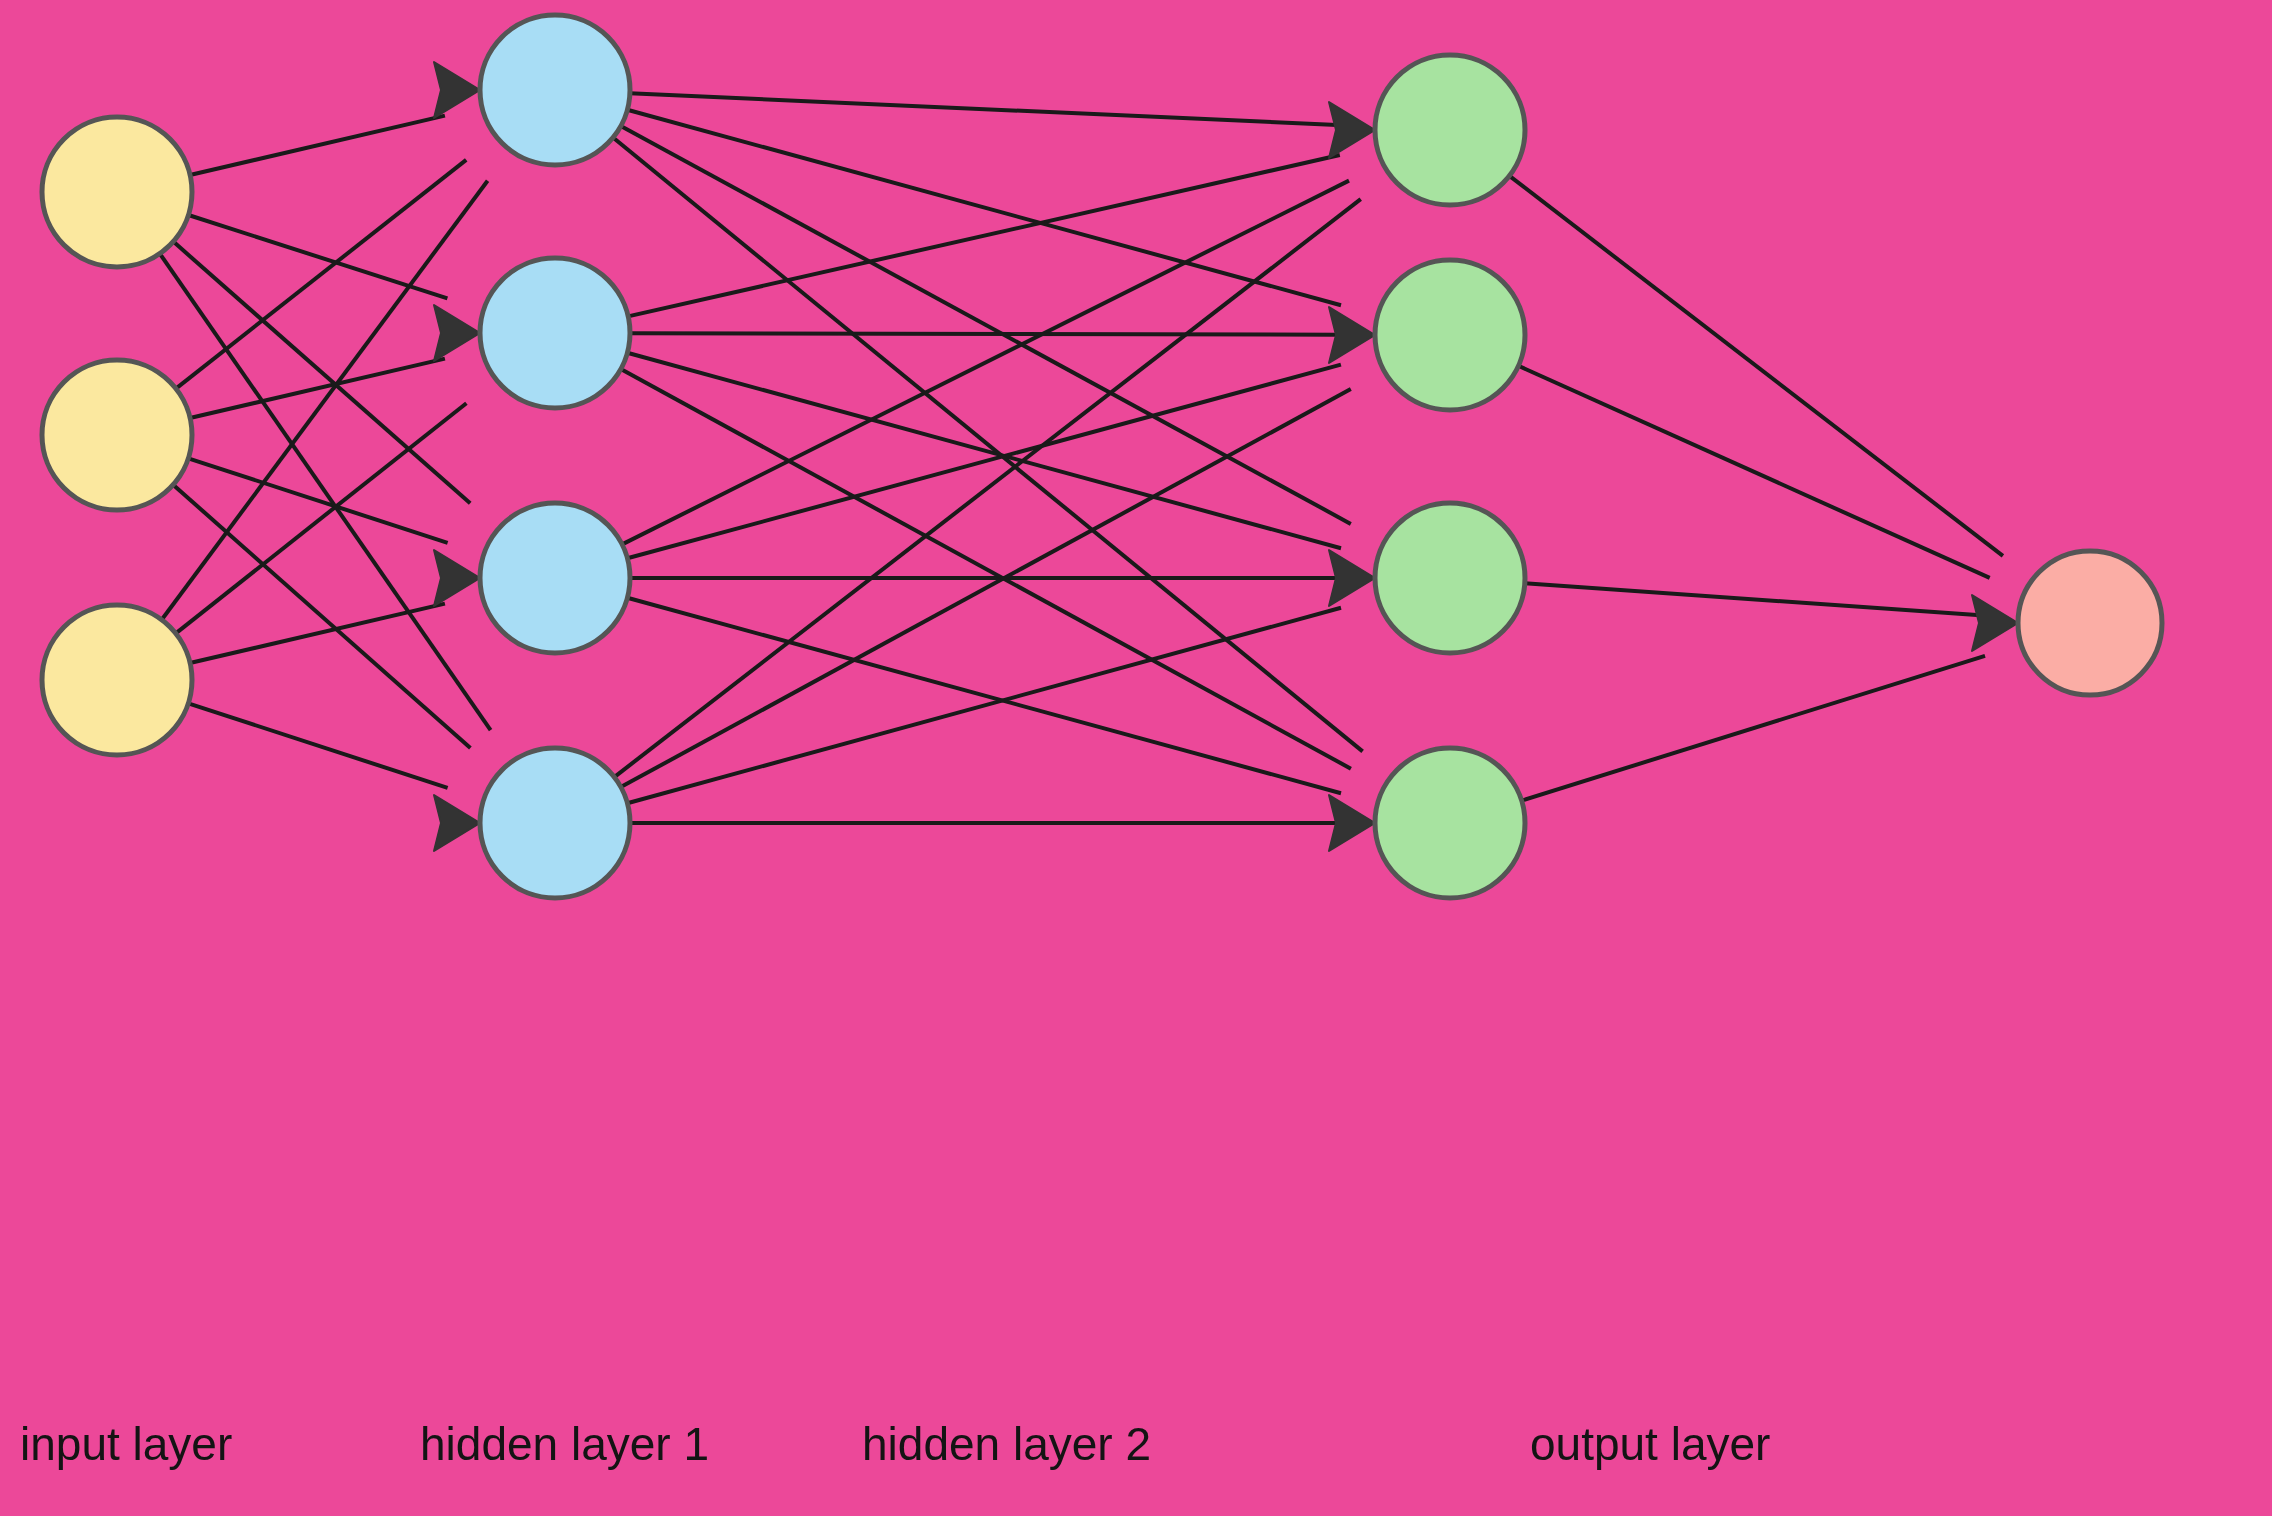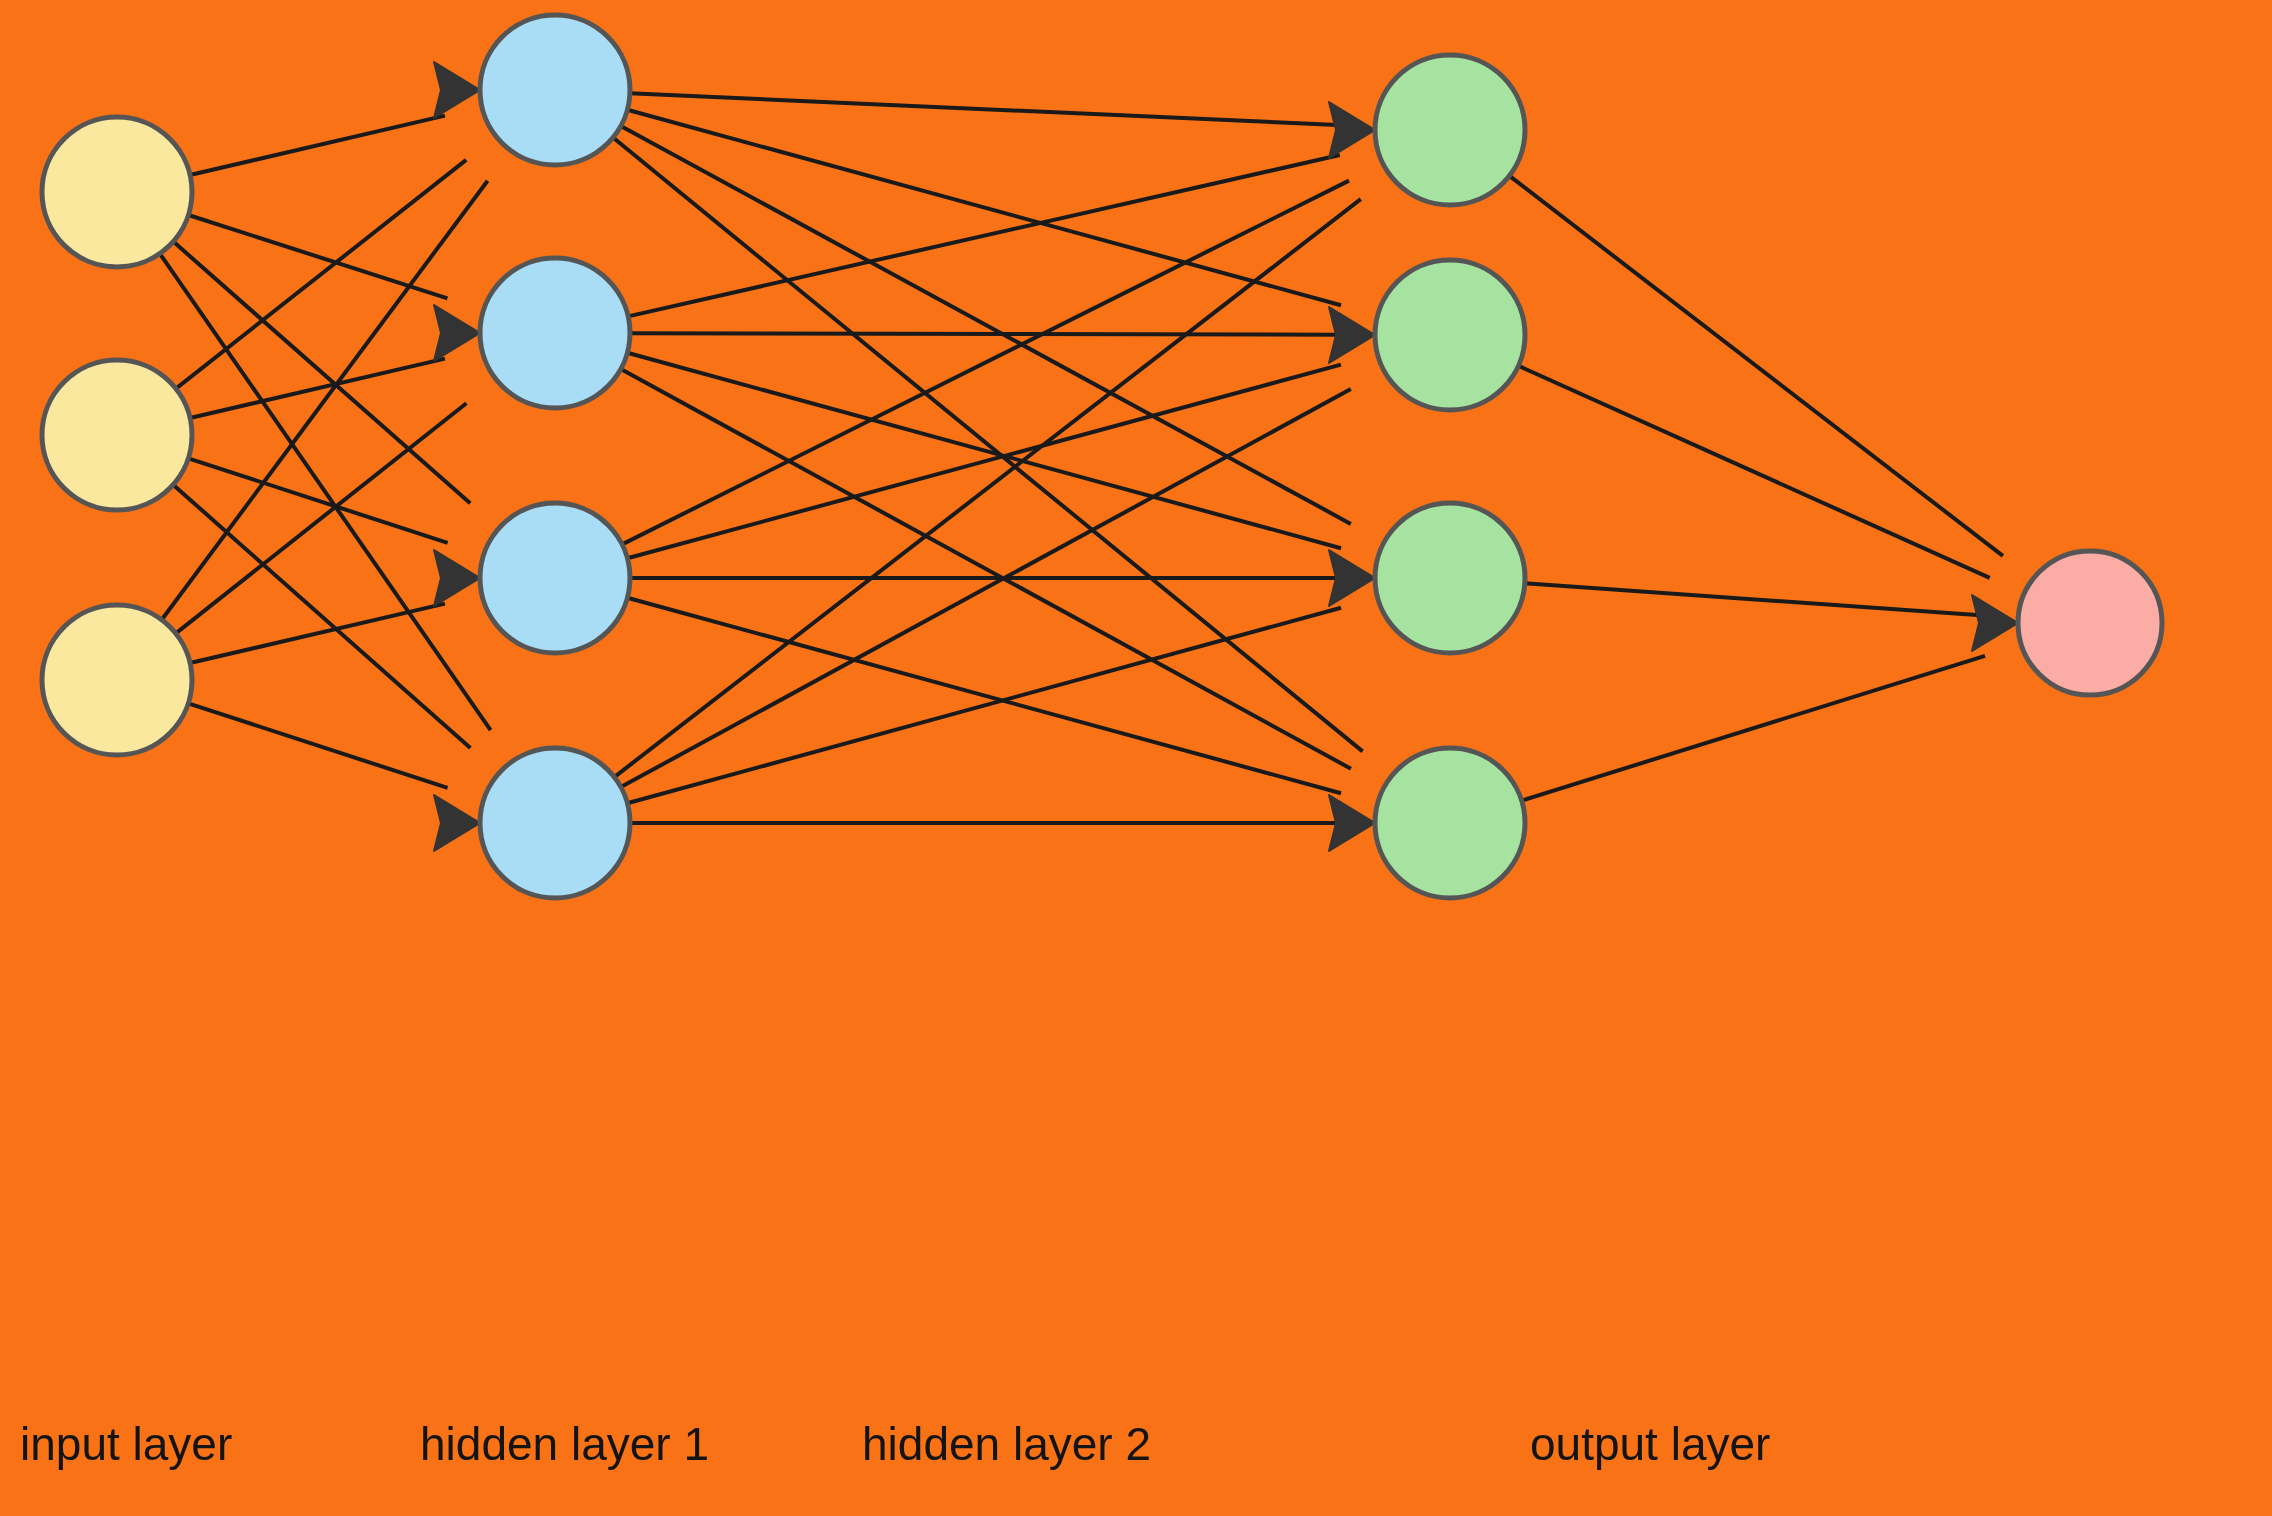--- a/index.html
+++ b/index.html
@@ -10,21 +10,21 @@
   body {
     width: 2272px;
     height: 1516px;
     font-family: "Liberation Sans", sans-serif;
     overflow: hidden;
   }
   #diagram-root {
     position: relative;
     width: 2272px;
     height: 1516px;
-    background: #f97316;
+    background: #ec4899;
   }
   #nn-svg {
     position: absolute;
     top: 0;
     left: 0;
     width: 2272px;
     height: 1516px;
     display: block;
   }
   .layer-label {

